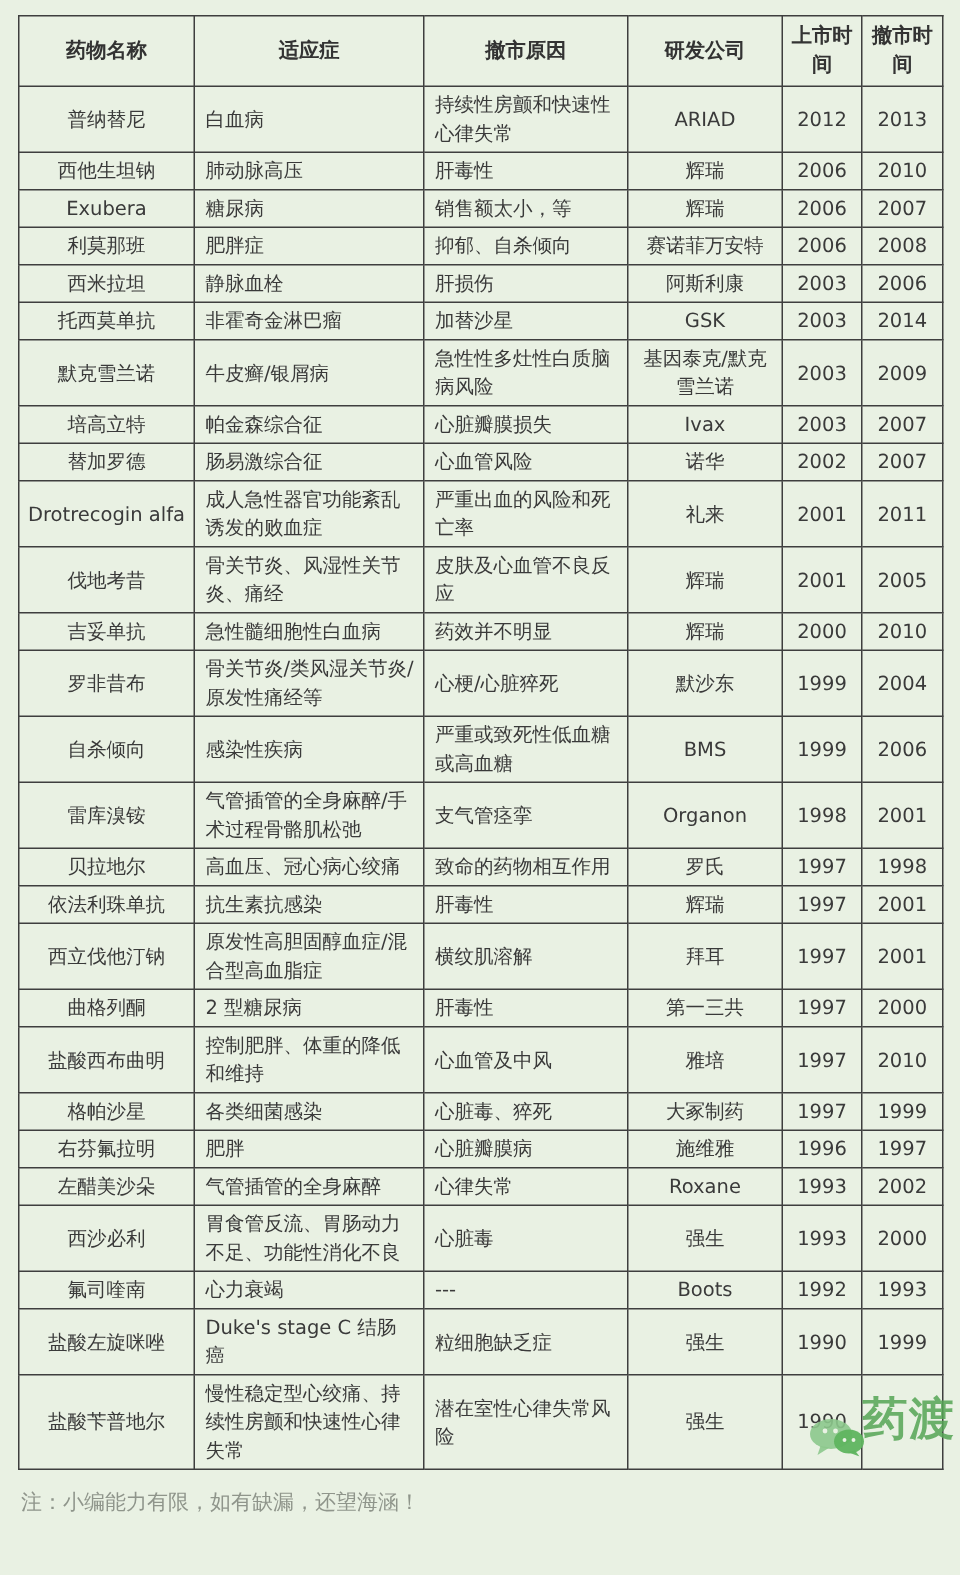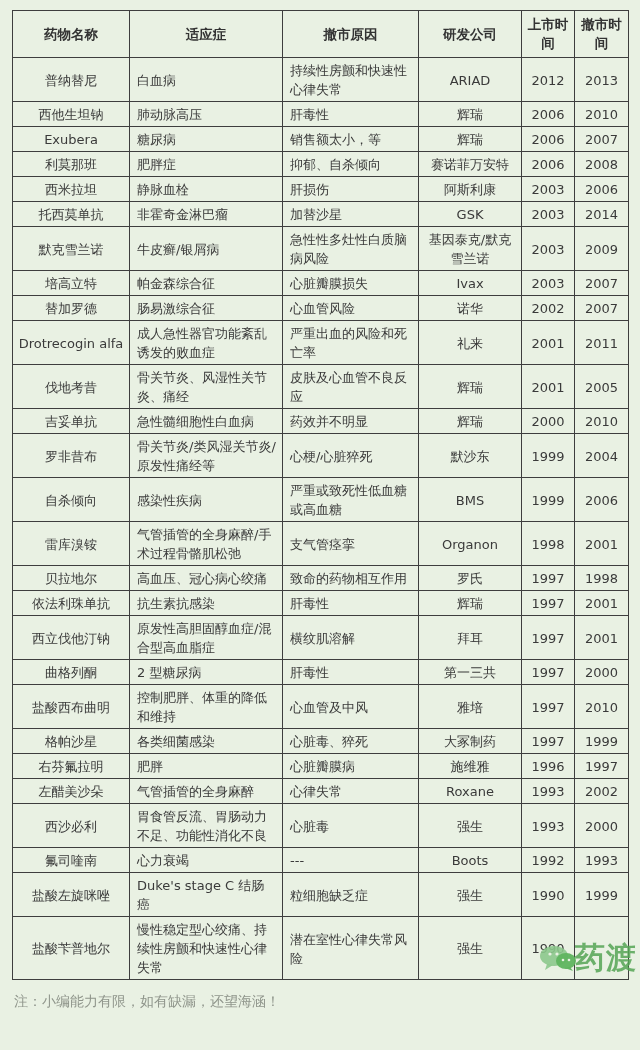--- a/index.html
+++ b/index.html
@@ -53,21 +53,21 @@
     position: absolute;
     right: 52px;
     bottom: 9px;
     width: 38px;
     height: 26px;
     pointer-events: none;
   }
   .wm-text {
     position: absolute;
     right: -8px;
-    bottom: 7px;
+    bottom: 18px;
     font-size: 30px;
     line-height: 30px;
     font-weight: bold;
     color: #56a556;
     opacity: 0.85;
     letter-spacing: 1px;
     pointer-events: none;
     white-space: nowrap;
   }
 </style>

